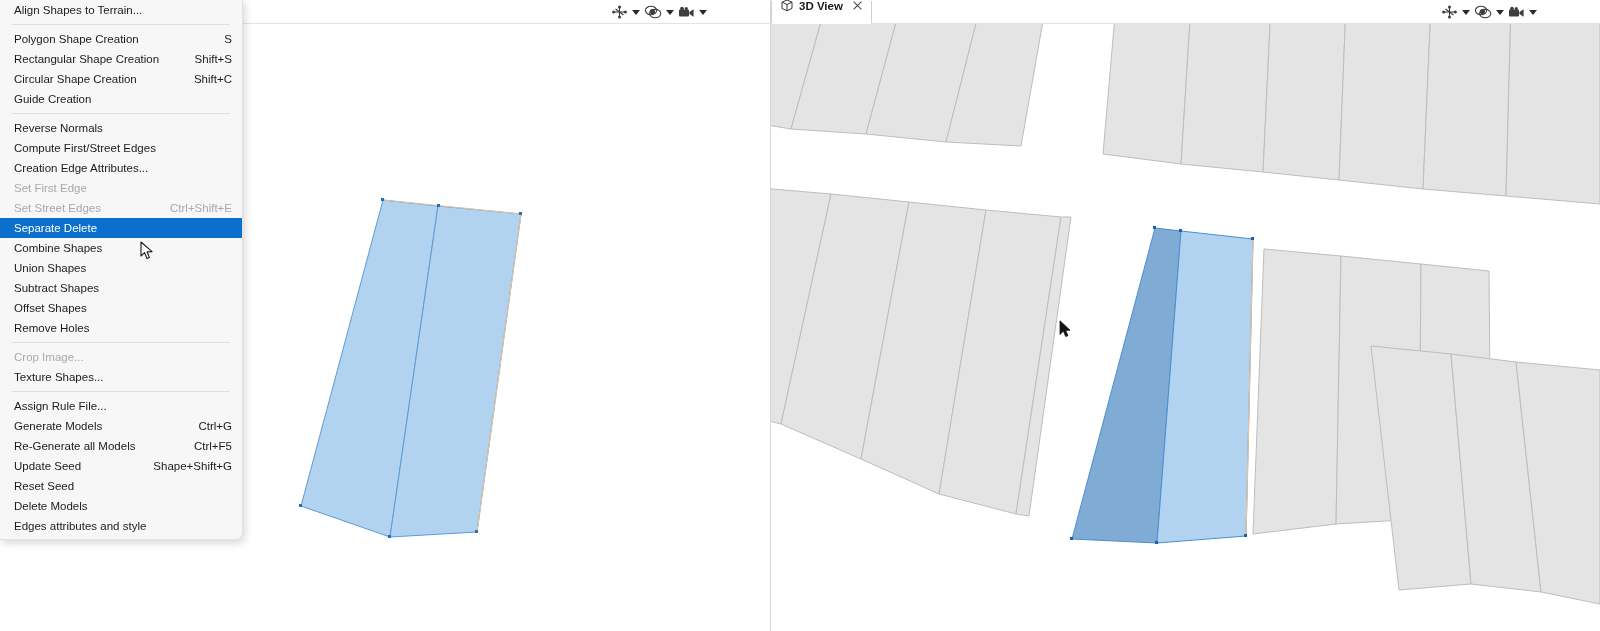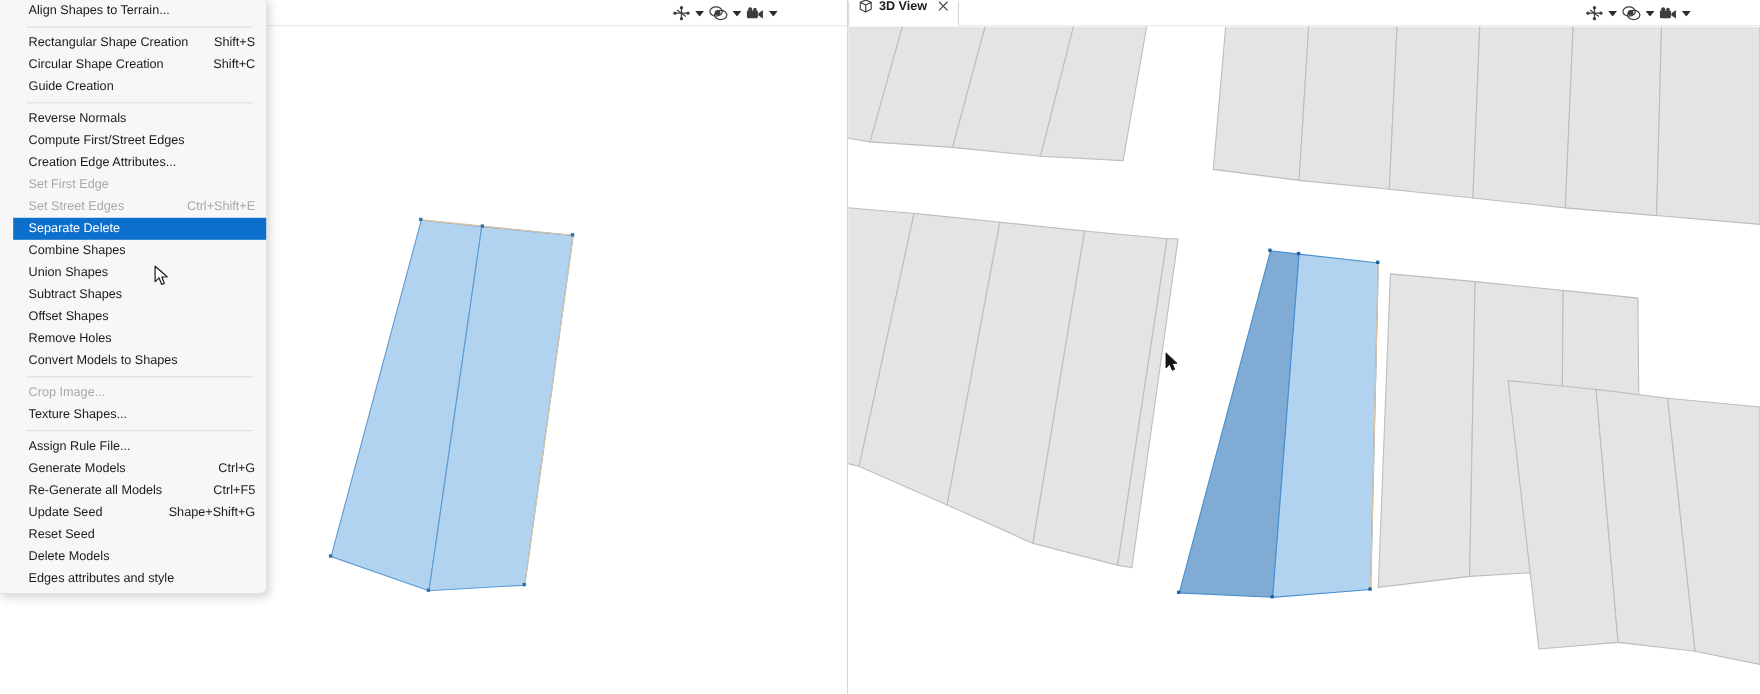--- a/index.html
+++ b/index.html
@@ -150,21 +150,21 @@
   #context-menu {
     position: absolute;
     left: 0; top: -1px;
     width: 243px;
     background: #f7f7f7;
     border: 1px solid #e2e2e2;
     border-left: none;
     border-top: none;
     border-radius: 0 0 7px 0;
     box-shadow: 2px 3px 9px rgba(0,0,0,0.16);
-    padding: 1px 0 3px 12px;
+    padding: 1px 0 3px 0;
     box-sizing: border-box;
     z-index: 50;
     font-size: 11.5px;
     color: #1b1b1b;
   }
   .menu-item {
     position: relative;
     display: flex;
     align-items: center;
     height: 20px;
@@ -404,20 +404,24 @@
       </svg>
     </div>
   </div>
 
   <div id="context-menu">
       <div class="menu-item">
         <span class="mi-label">Align Shapes to Terrain...</span>
       </div>
       <div class="menu-sep"></div>
       <div class="menu-item">
+        <span class="mi-label">Polygon Shape Creation</span>
+        <span class="mi-accel">S</span>
+      </div>
+      <div class="menu-item">
         <span class="mi-label">Rectangular Shape Creation</span>
         <span class="mi-accel">Shift+S</span>
       </div>
       <div class="menu-item">
         <span class="mi-label">Circular Shape Creation</span>
         <span class="mi-accel">Shift+C</span>
       </div>
       <div class="menu-item">
         <span class="mi-label">Guide Creation</span>
       </div>
@@ -448,23 +452,20 @@
         <span class="mi-label">Union Shapes</span>
       </div>
       <div class="menu-item">
         <span class="mi-label">Subtract Shapes</span>
       </div>
       <div class="menu-item">
         <span class="mi-label">Offset Shapes</span>
       </div>
       <div class="menu-item">
         <span class="mi-label">Remove Holes</span>
-      </div>
-      <div class="menu-item">
-        <span class="mi-label">Convert Models to Shapes</span>
       </div>
       <div class="menu-sep"></div>
       <div class="menu-item disabled">
         <span class="mi-label">Crop Image...</span>
       </div>
       <div class="menu-item">
         <span class="mi-label">Texture Shapes...</span>
       </div>
       <div class="menu-sep"></div>
       <div class="menu-item">

